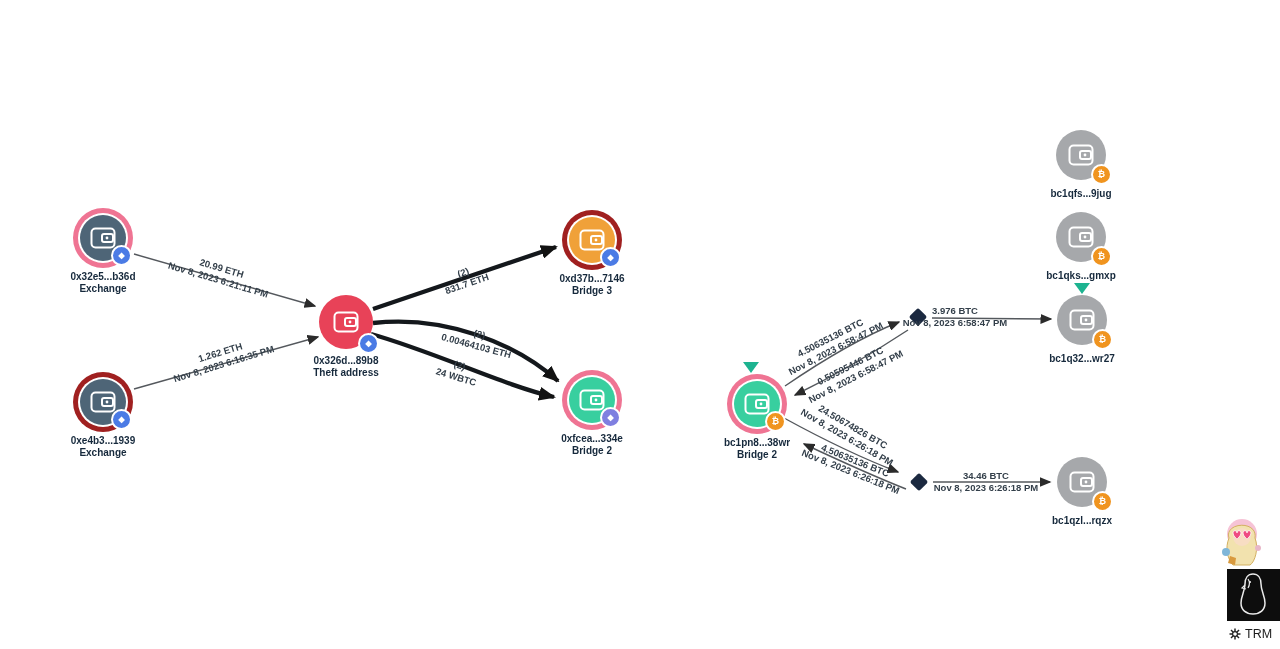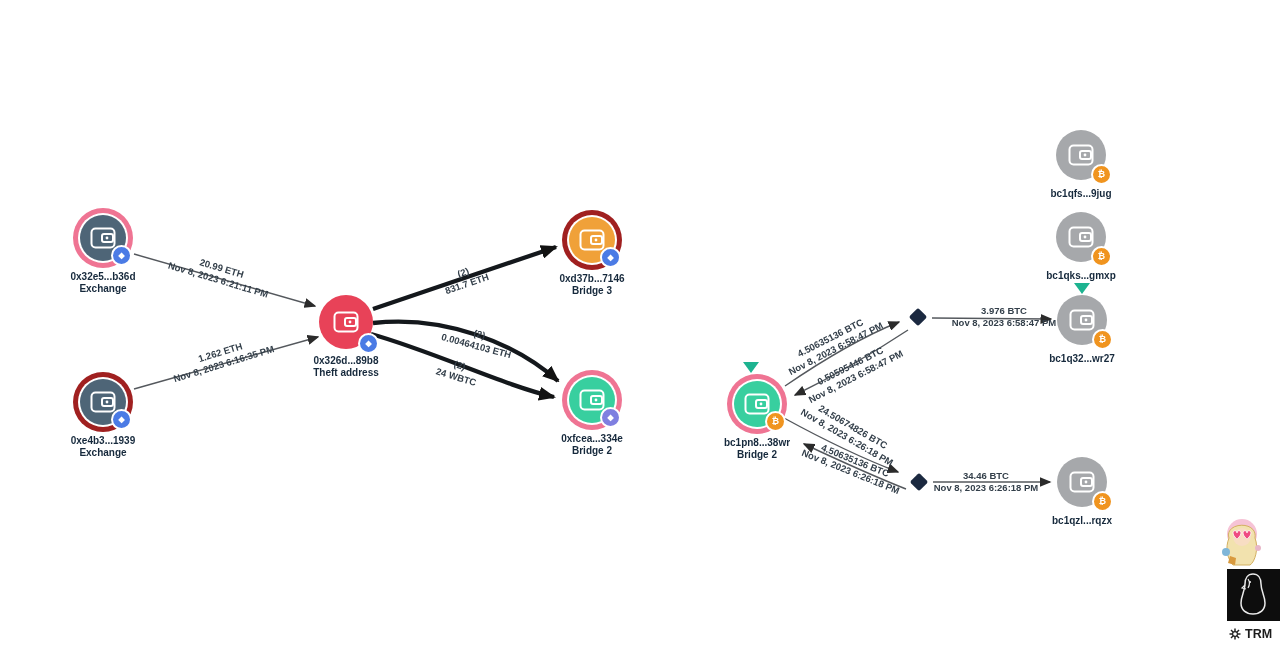--- a/index.html
+++ b/index.html
@@ -35,21 +35,21 @@
 
   
   .elabel{position:absolute;text-align:center;color:#333f4a;font-size:9.5px;font-weight:600;
           line-height:1.22;white-space:nowrap;transform-origin:center;}
   .elabel .amt{}
   .elabel .dt{}
 
   
   .penguin-box{position:absolute;left:1227px;top:569px;width:53px;height:52px;background:#0d0d0d;}
   .trm{position:absolute;left:1229px;top:627px;display:flex;align-items:center;gap:4px;
-       color:#1c1c1c;font-weight:bold;font-size:12.5px;}
+       color:#1c1c1c;font-weight:normal;font-size:12.5px;}
   .sticker{position:absolute;left:1214px;top:512px;width:54px;height:56px;}
 </style>
 </head>
 <body>
 
 <div id="stage">
 
   <svg class="canvas" width="1280" height="649">
     <defs>
       <marker id="at" markerUnits="userSpaceOnUse" markerWidth="12" markerHeight="10" refX="10.5" refY="5" orient="auto">
@@ -95,21 +95,21 @@
     <div class="amt">24 WBTC</div>
   </div>
   <div class="elabel" style="left:833px;top:343px;transform:translate(-50%,-50%) rotate(-27deg);">
     <div class="amt">4.50635136 BTC</div>
     <div class="dt">Nov 8, 2023 6:58:47 PM</div>
   </div>
   <div class="elabel" style="left:853px;top:371px;transform:translate(-50%,-50%) rotate(-27deg);">
     <div class="amt">0.50595446 BTC</div>
     <div class="dt">Nov 8, 2023 6:58:47 PM</div>
   </div>
-  <div class="elabel" style="left:1004px;top:317px;transform:translate(-50%,-50%);">
+  <div class="elabel" style="left:955px;top:317px;transform:translate(-50%,-50%);">
     <div class="amt">3.976 BTC</div>
     <div class="dt">Nov 8, 2023 6:58:47 PM</div>
   </div>
   <div class="elabel" style="left:850px;top:432px;transform:translate(-50%,-50%) rotate(30deg);">
     <div class="amt">24.50674826 BTC</div>
     <div class="dt">Nov 8, 2023 6:26:18 PM</div>
   </div>
   <div class="elabel" style="left:853px;top:466px;transform:translate(-50%,-50%) rotate(22deg);">
     <div class="amt">4.50635136 BTC</div>
     <div class="dt">Nov 8, 2023 6:26:18 PM</div>

